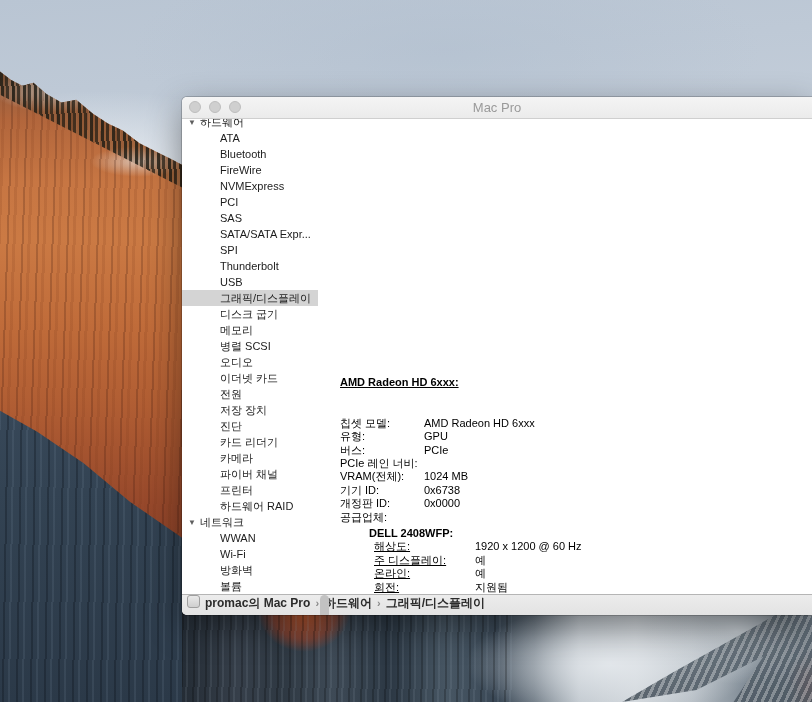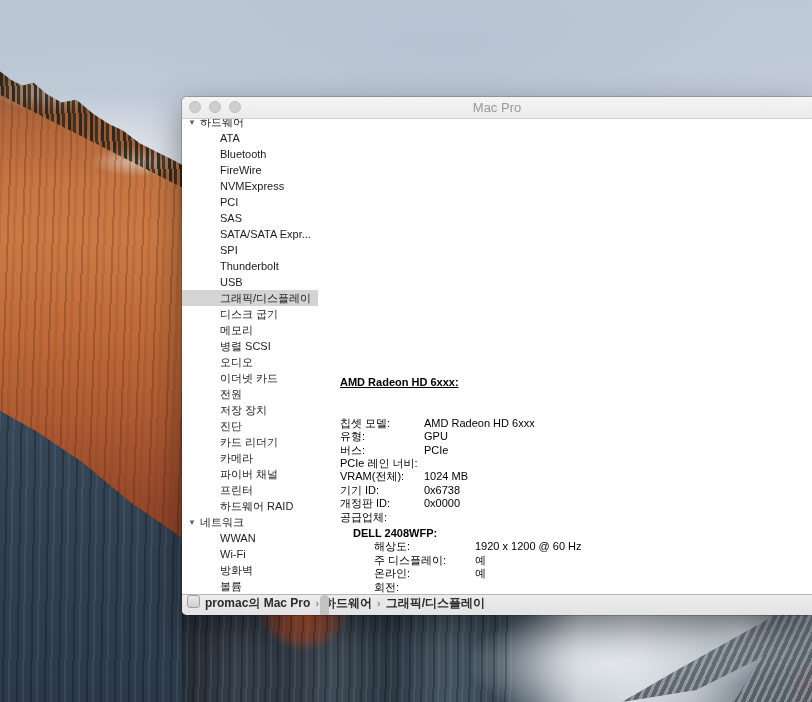--- a/index.html
+++ b/index.html
@@ -62,24 +62,24 @@
   
   .scrollcol{width:13px;flex:0 0 13px;background:#fdfdfd;border-left:1px solid #ededed;
     border-right:1px solid #c6c6c6;box-sizing:border-box;position:relative;}
   .thumb{position:absolute;left:1px;top:1px;width:9px;height:288px;border-radius:5px;background:#c2c2c2;}
   
   .content{flex:1;background:#fff;padding:4px 0 0 9px;font-size:11px;color:#000;overflow:hidden;}
   .c-heading{font-weight:bold;line-height:14px;margin-bottom:28px;text-decoration:underline;}
   .c-row{display:flex;line-height:13.4px;}
   .c-label{flex:0 0 84px;}
   .c-value{flex:1;}
-  .c-sub{margin-left:13px;}
+  .c-sub{margin-left:29px;}
   .c-subheading{font-weight:bold;line-height:13.4px;margin-top:3px;}
   .c-subrow{display:flex;line-height:13.4px;margin-left:34px;}
-  .c-sublabel{flex:0 0 101px;}
+  .c-sublabel{flex:0 0 101px;text-decoration:underline;}
   
   .statusbar{height:20px;flex:0 0 20px;background:linear-gradient(#ececec,#e3e3e3);
     border-top:1px solid #b5b5b5;display:flex;align-items:flex-start;padding-left:5px;font-size:12px;color:#2b2b2b;font-weight:bold;}
   .crumb-icon{width:13px;height:13px;border-radius:3px;margin-right:5px;
     background:linear-gradient(#e9e9e9,#cfcfcf);border:1px solid #9f9f9f;box-sizing:border-box;}
   .crumb-sep{color:#8a8a8a;margin:0 5px;font-size:11px;}
 </style>
 </head>
 <body>
 
@@ -182,20 +182,21 @@
           <div class="c-subrow">
             <span class="c-sublabel">주 디스플레이:</span>
             <span class="c-value">예</span>
           </div>
           <div class="c-subrow">
             <span class="c-sublabel">온라인:</span>
             <span class="c-value">예</span>
           </div>
           <div class="c-subrow">
             <span class="c-sublabel">회전:</span>
+            <span class="c-value">지원됨</span>
           </div>
         </div>
     </div>
   </div>
 
   <div class="statusbar">
     <div class="crumb-icon"></div>
     <div id="breadcrumb"><span>promac의 Mac Pro</span><span class="crumb-sep">›</span><span>하드웨어</span><span class="crumb-sep">›</span><span>그래픽/디스플레이</span></div>
   </div>
 </div>

